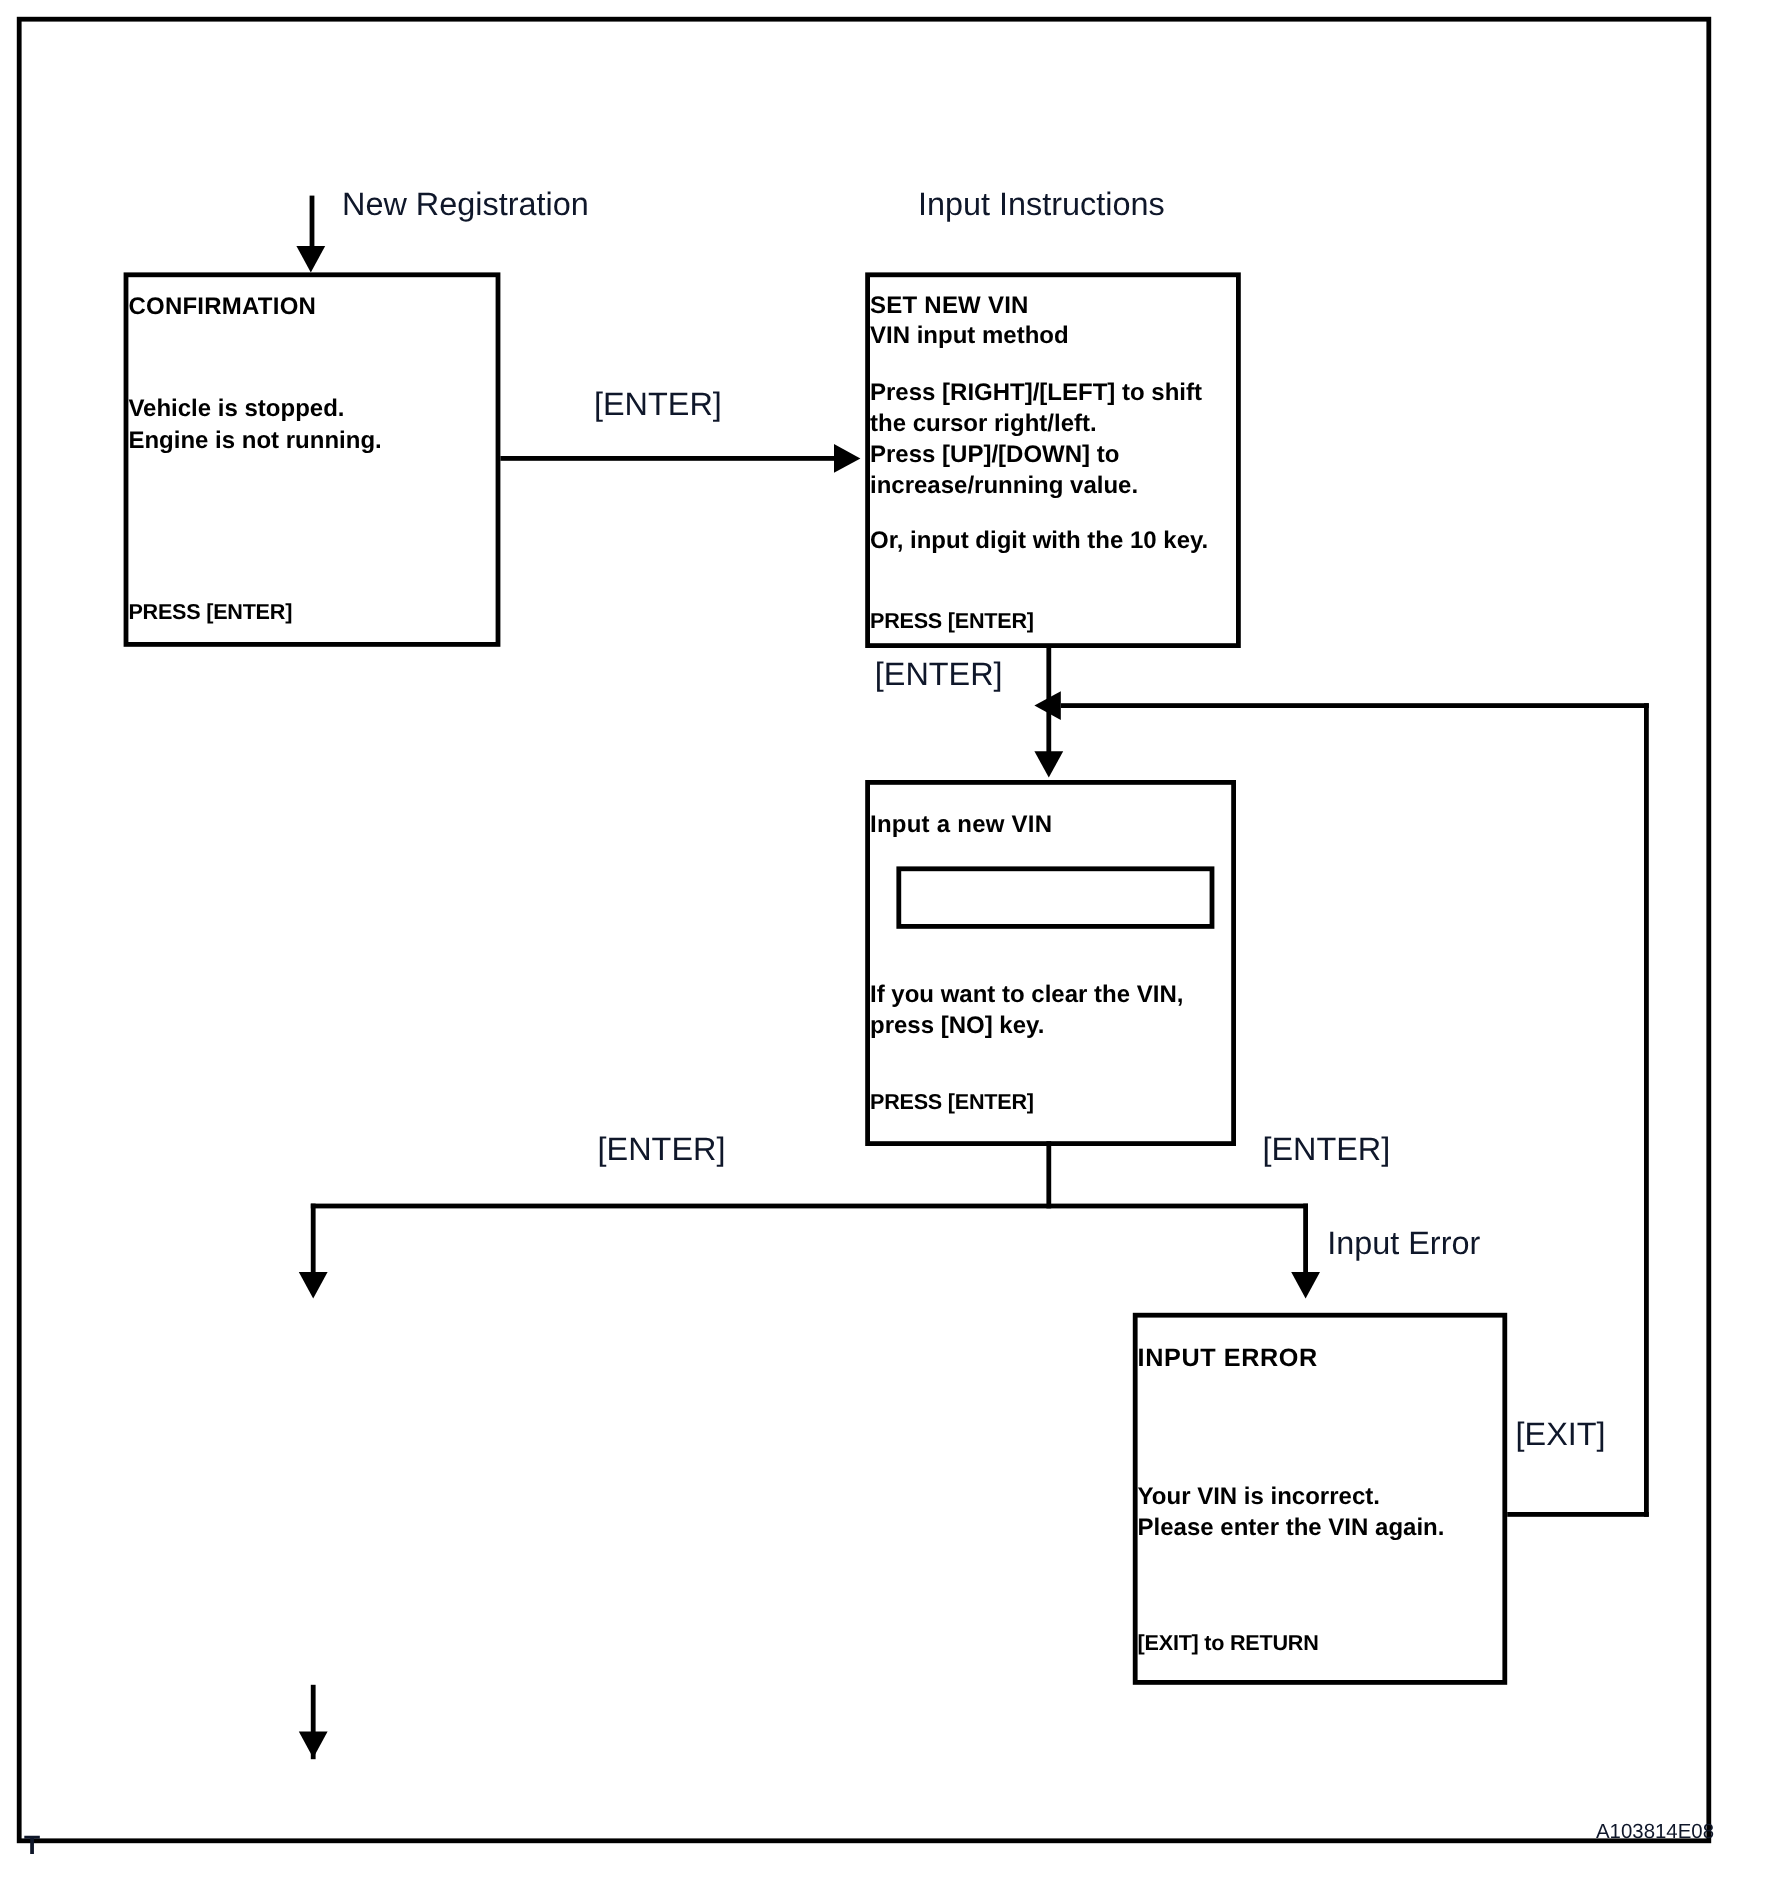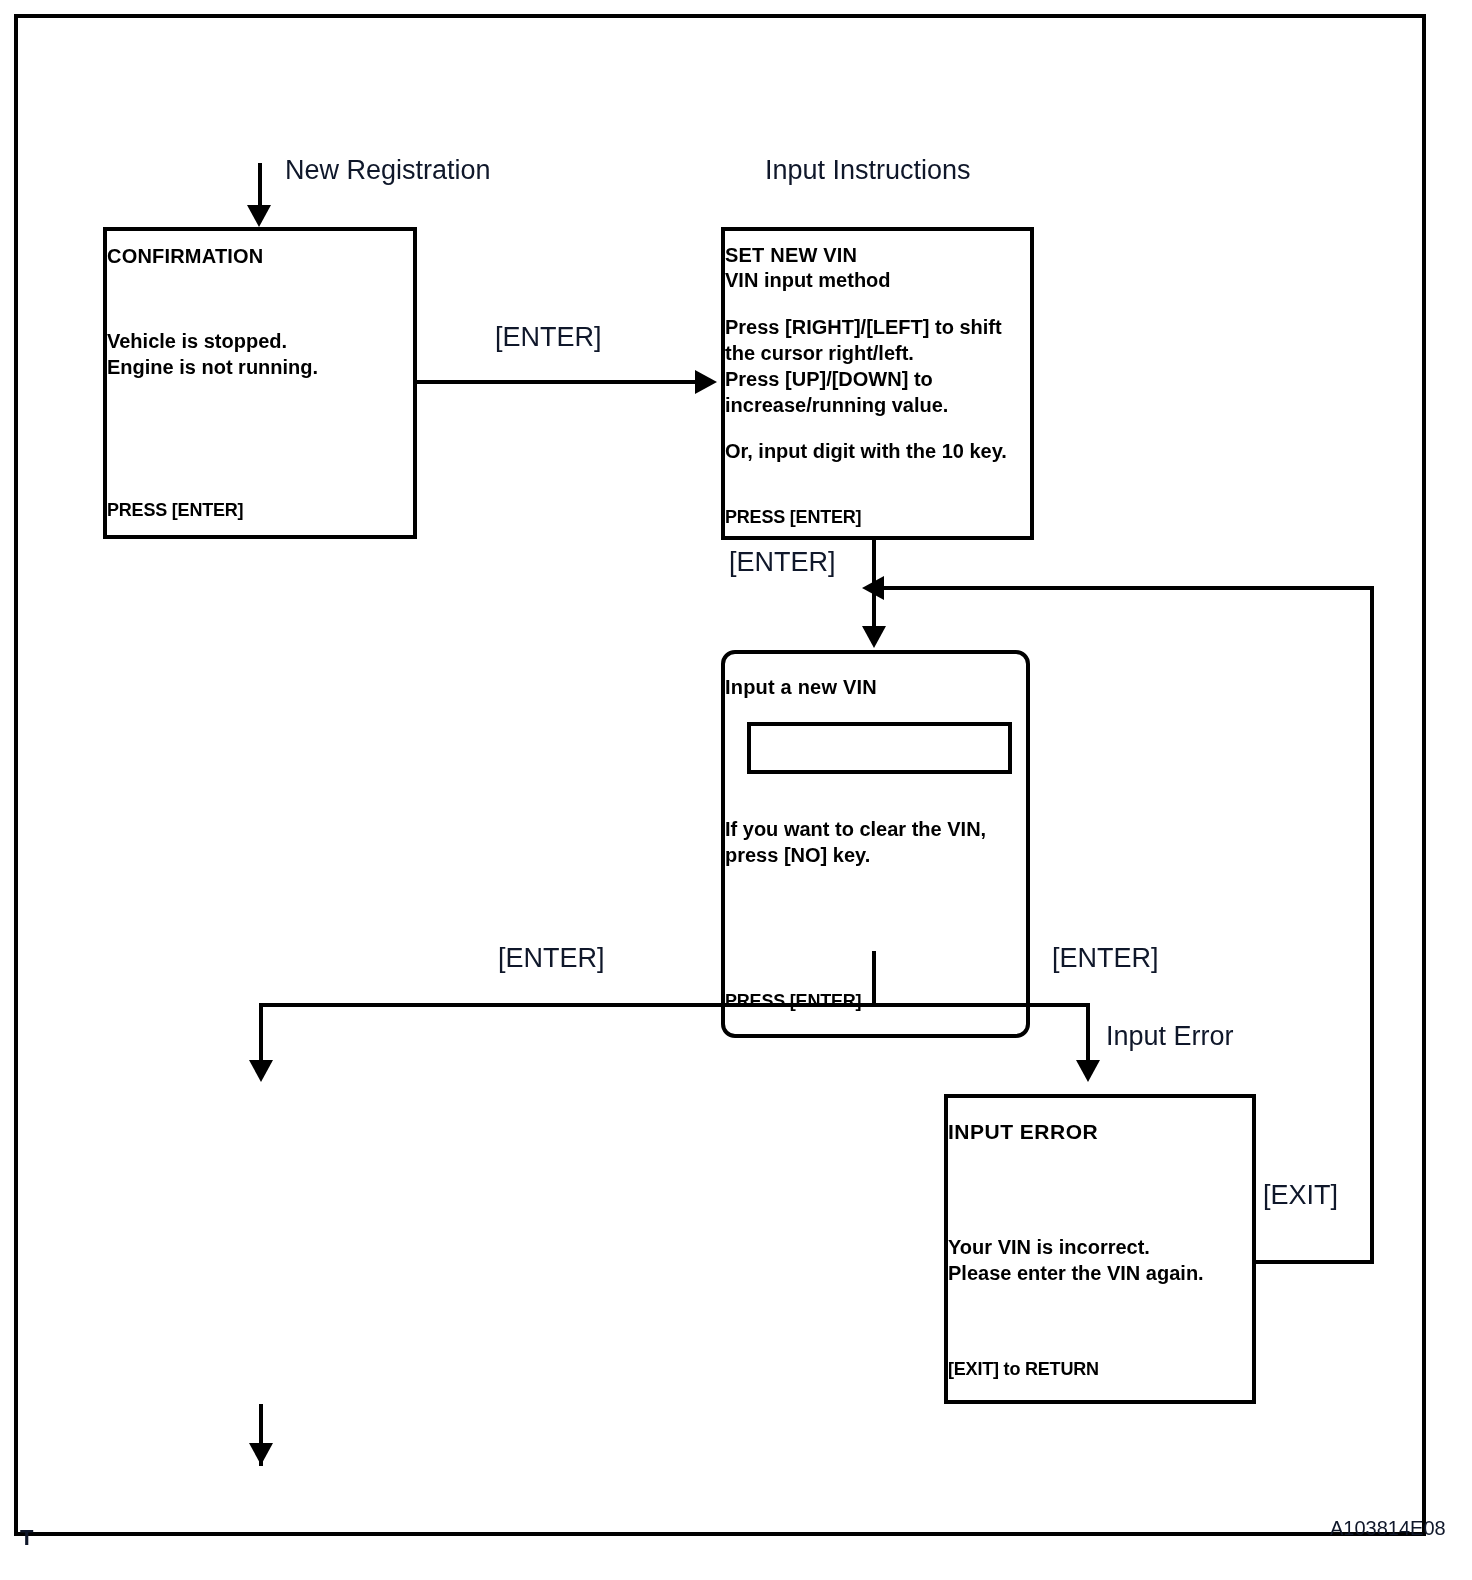--- a/index.html
+++ b/index.html
@@ -58,21 +58,21 @@
   #box-confirmation .body-mid { margin-top: 60px; }
   #box-confirmation .scr-footer { position: absolute; left: 0; right: 0; bottom: 14px; }
 
   #box-setvin { left: 721px; top: 227px; width: 313px; height: 313px; }
   #box-setvin .scr-title { margin-top: 13px; }
   #box-setvin .sub-title { font-weight: bold; font-size: 20px; margin-top: 2px; }
   #box-setvin .grp1 { margin-top: 22px; }
   #box-setvin .grp2 { margin-top: 20px; }
   #box-setvin .scr-footer { position: absolute; left: 0; right: 0; bottom: 8px; }
 
-  #box-inputvin { left: 721px; top: 650px; width: 309px; height: 388px; border-radius: 14px; }
+  #box-inputvin { left: 721px; top: 650px; width: 309px; height: 305px; }
   #box-inputvin .scr-title { margin-top: 22px; }
   #vin-field {
     position: absolute;
     left: 22px;
     top: 68px;
     width: 265px;
     height: 52px;
     border: 4px solid #000000;
     box-sizing: border-box;
     background: #ffffff;
@@ -102,21 +102,21 @@
   #lbl-new-registration { left: 285px; top: 155px; }
   #lbl-input-instructions { left: 765px; top: 155px; }
   #lbl-enter-1 { left: 495px; top: 322px; }
   #lbl-enter-2 { left: 729px; top: 547px; }
   #lbl-enter-3 { left: 498px; top: 943px; }
   #lbl-enter-4 { left: 1052px; top: 943px; }
   #lbl-input-error { left: 1106px; top: 1021px; }
   #lbl-exit { left: 1263px; top: 1180px; }
   #lbl-continue { left: 118px; top: 1482px; font-size: 30px; }
   #lbl-corner-t { left: 20px; top: 1525px; font-size: 22px; font-weight: bold; }
-  #lbl-code { left: 1330px; top: 1517px; font-size: 20px; }
+  #lbl-code { left: 1330px; top: 1517px; font-size: 17px; }
 
   
   .ln-h { position: absolute; height: 4px; background: #000000; }
   .ln-v { position: absolute; width: 4px; background: #000000; }
   .arrow-down {
     position: absolute;
     width: 0; height: 0;
     border-left: 12px solid transparent;
     border-right: 12px solid transparent;
     border-top: 22px solid #000000;

